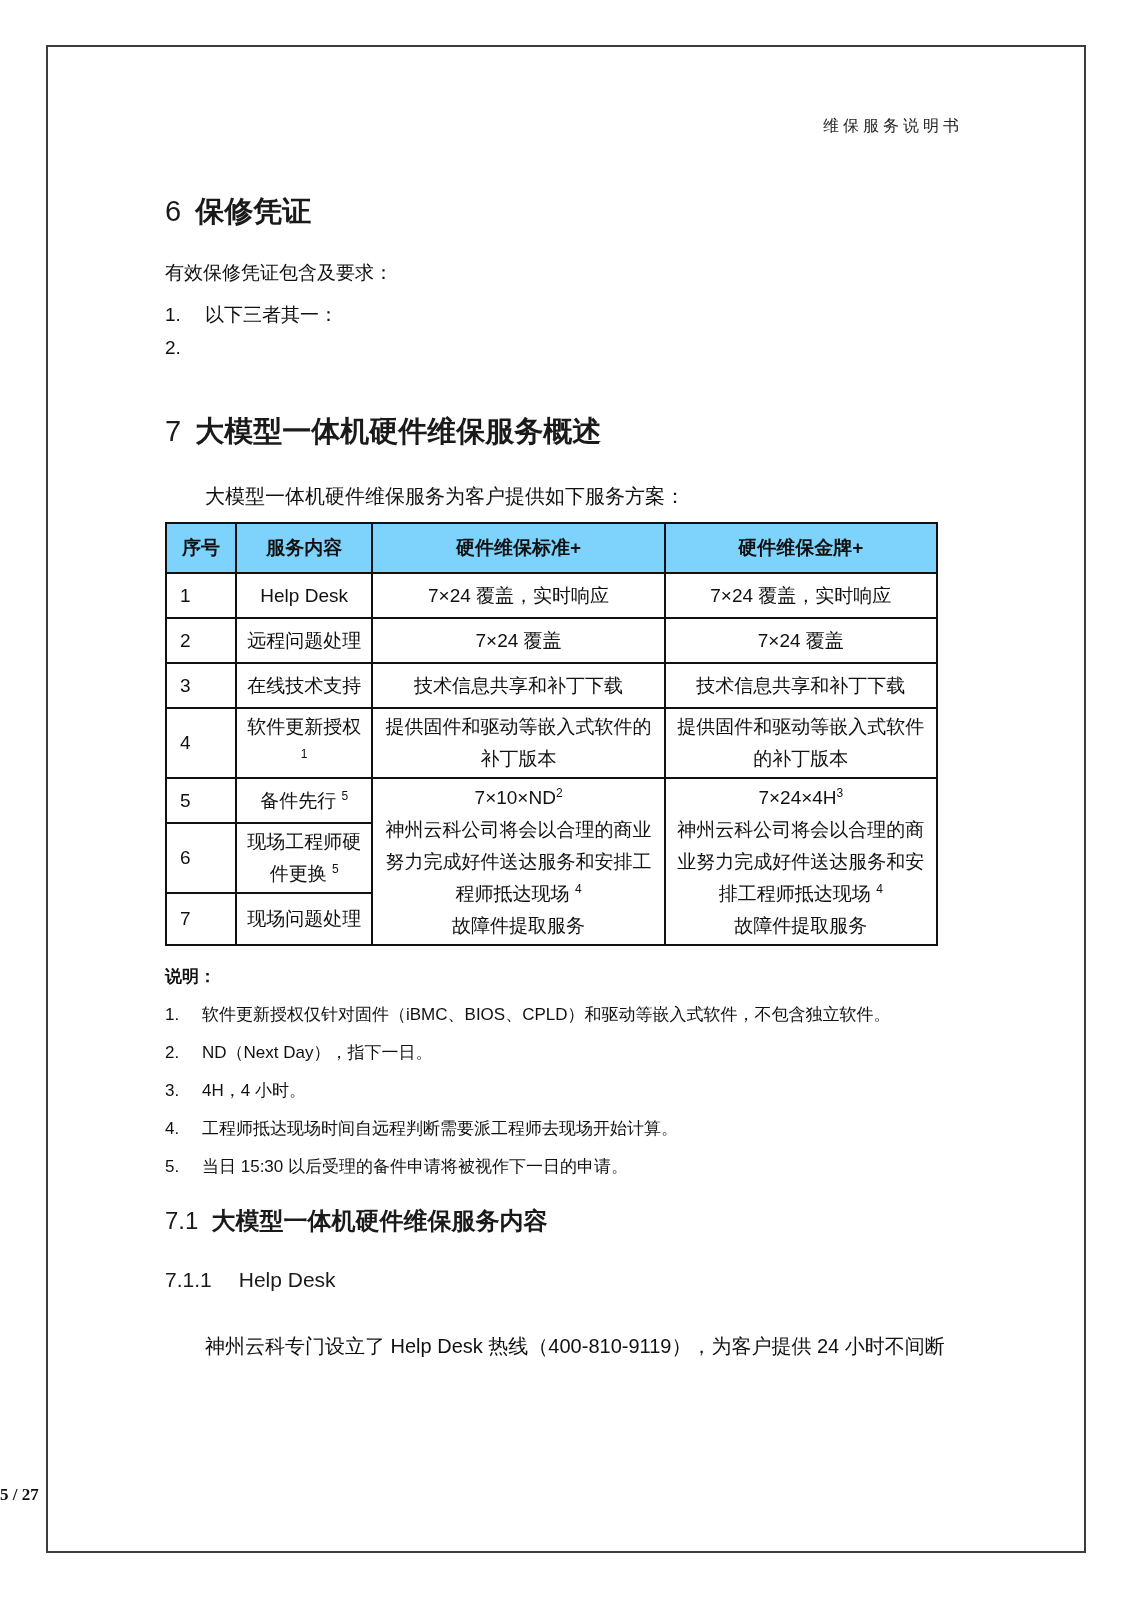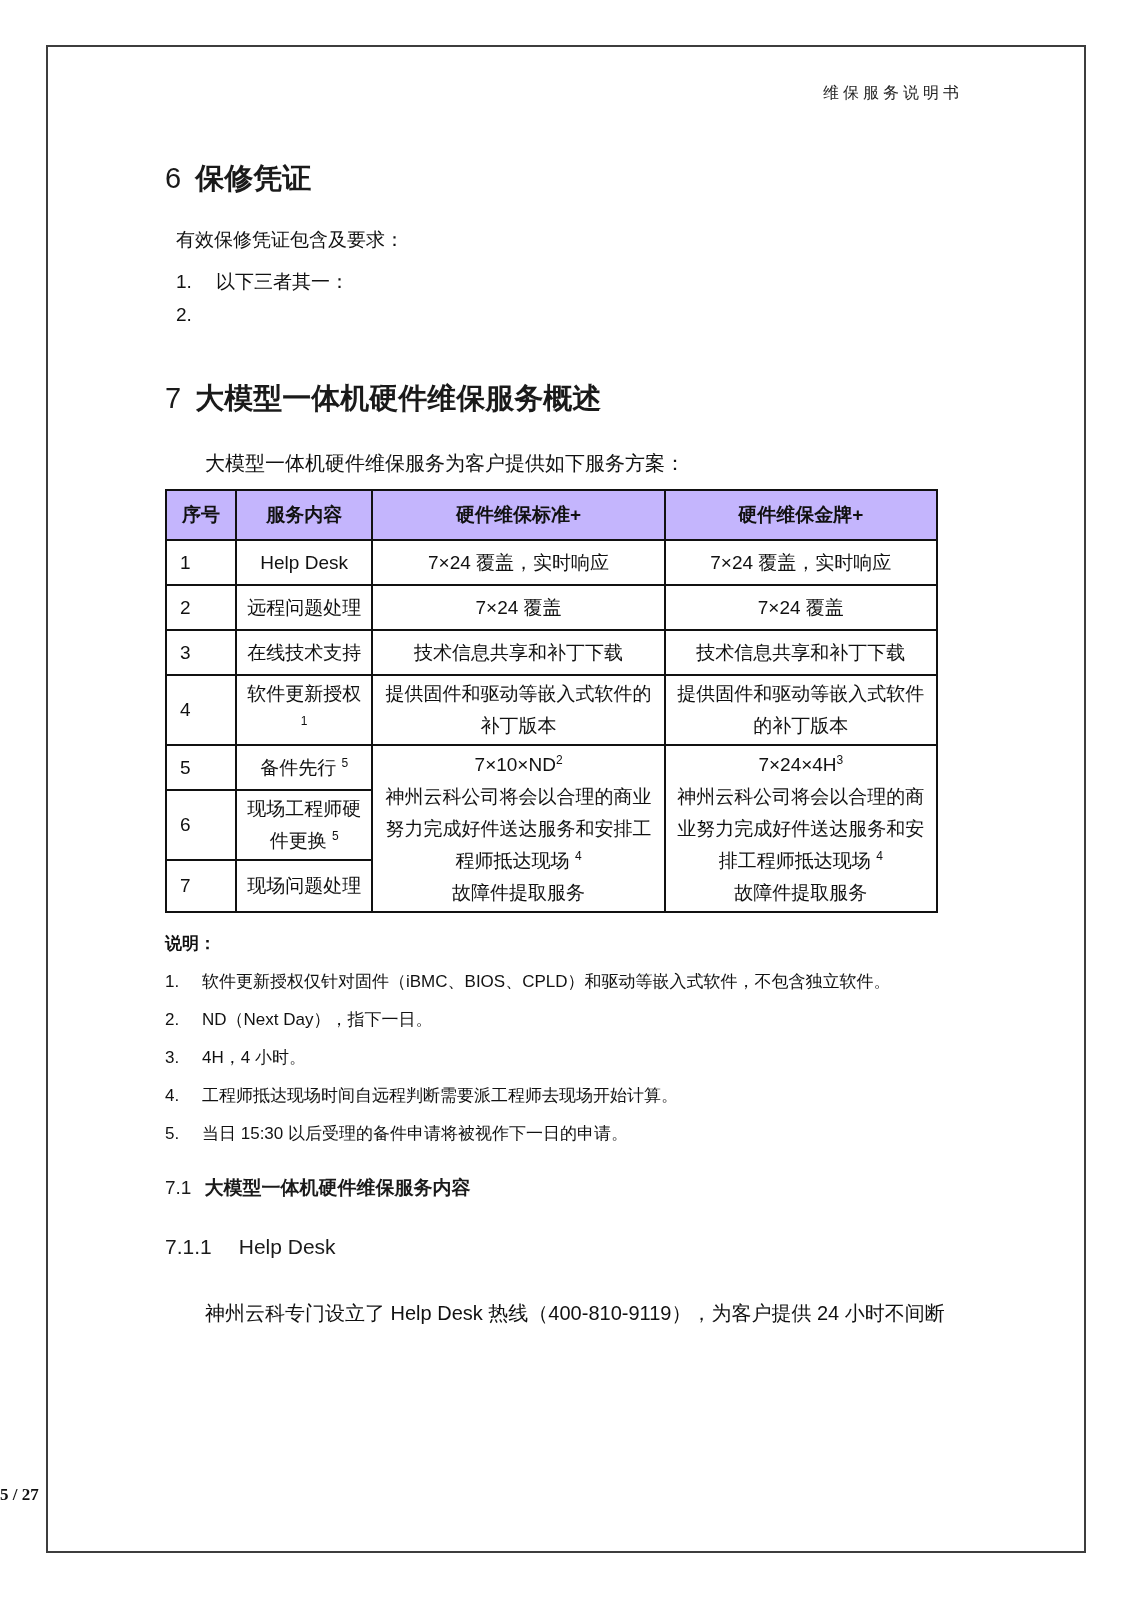--- a/index.html
+++ b/index.html
@@ -12,28 +12,28 @@
   .page-frame {
     position:absolute; left:46px; top:45px; width:1040px; height:1508px;
     border:2px solid #3d3d3d; background:#ffffff;
   }
   .content {
     position:absolute; left:165px; top:45px; width:800px;
   }
   .doc-header {
     padding-top:38px; text-align:right; padding-right:2px;
     font-family:"Liberation Serif","DejaVu Serif",serif;
-    font-size:16px; letter-spacing:4px; color:#222;
+    font-size:16px; letter-spacing:4px; color:#222;margin-top:33px;
   }
   h1.sec { margin-top:56px; font-size:29px; line-height:36px; font-weight:bold; }
   h1.sec .sec-num { font-weight:normal; margin-right:14px; }
   h1.sec7 { margin-top:50px; }
   .serif-body {
     font-family:"Liberation Serif","DejaVu Serif",serif;
-    font-size:19px; line-height:30px; color:#111;margin-left:11px;
+    font-size:19px; line-height:30px; color:#111;
   }
   .s6-intro { margin-top:29px; }
   .num-item { display:flex; margin-top:12px; }
   .num-item .li-num { width:40px; flex:0 0 40px; font-family:"Liberation Sans","DejaVu Sans",sans-serif; }
   .sub-para {
     margin-top:12px; margin-left:40px; width:760px;
     line-height:33px; text-align:justify;
   }
   .item2 { margin-top:3px; }
   .s7-intro {
@@ -41,31 +41,31 @@
   }
   table.svc {
     margin-top:11px; width:773px; border-collapse:collapse;
     border:2px solid #111;
     font-size:19px; color:#111;
   }
   table.svc th, table.svc td {
     border:2px solid #111; text-align:center; vertical-align:middle;
     line-height:32px; padding:2px 4px;
   }
-  table.svc th { background:#c4b5fd; height:50px; font-size:19px; font-weight:bold; }
+  table.svc th { background:#7dd3fc; height:50px; font-size:19px; font-weight:bold; }
   table.svc td.c0 { text-align:left; padding-left:13px; }
   col.w0{width:70px;} col.w1{width:137px;} col.w2{width:293px;} col.w3{width:273px;}
   tr.rh1{height:45px;} tr.rh2{height:45px;} tr.rh3{height:45px;} tr.rh4{height:62px;}
   tr.rh5{height:45px;} tr.rh6{height:63px;} tr.rh7{height:52px;}
   sup { font-size:12px; line-height:0; }
   .notes-label { margin-top:19px; font-size:17px; font-weight:bold; color:#111; }
   .note-item { display:flex; margin-top:15px; font-size:17px; line-height:23px; color:#111; }
   .note-item .note-num { width:37px; flex:0 0 37px; }
   h2.sec {
-    margin-top:27px; font-size:19px; line-height:32px; font-weight:bold;
+    margin-top:27px; font-size:24px; line-height:32px; font-weight:bold;
   }
   h2.sec .sec-num { font-weight:normal; margin-right:13px; }
   h3.sec {
     margin-top:29px; font-size:21px; line-height:28px; font-weight:normal;
   }
   h3.sec .sec-num { margin-right:27px; }
   .closing-para {
     margin-top:37px; font-size:20px; line-height:31px; text-indent:2em; color:#111;
   }
   .page-footer {

